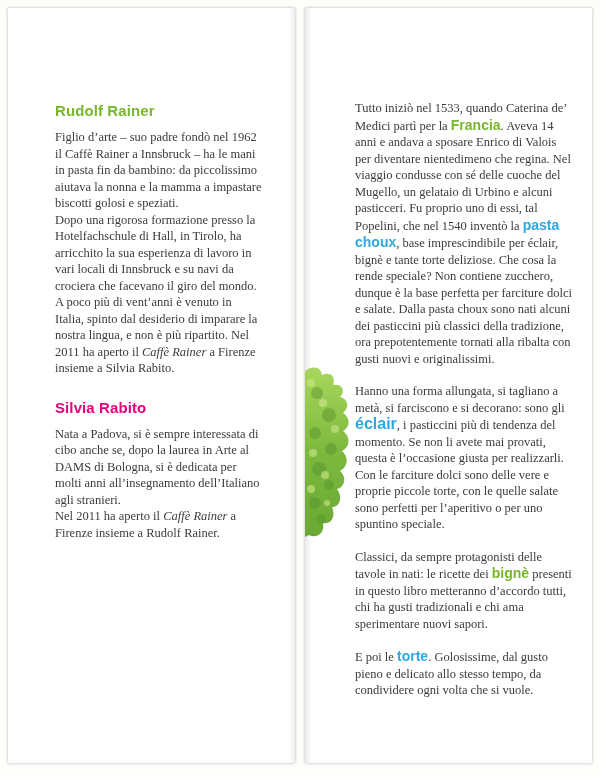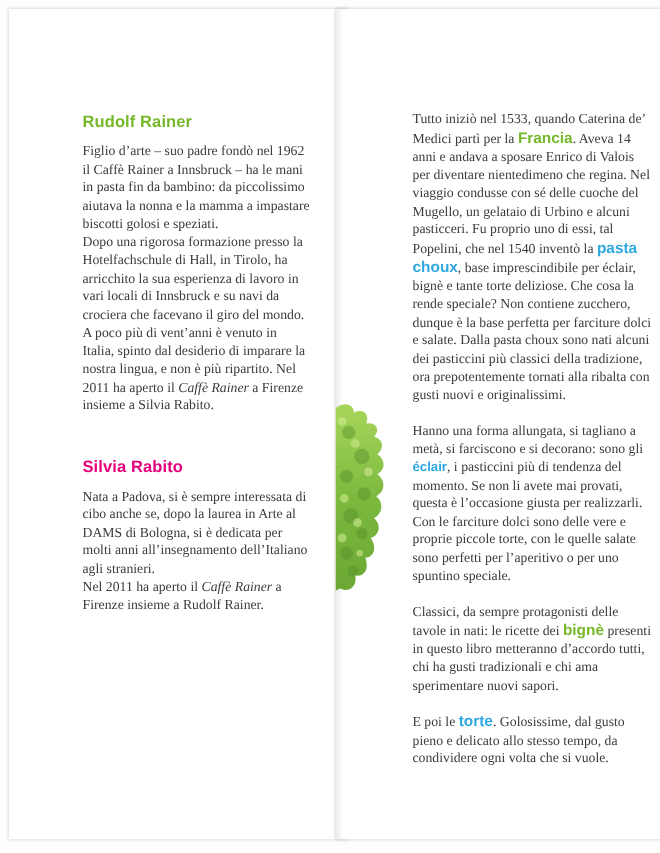--- a/index.html
+++ b/index.html
@@ -13,21 +13,20 @@
     width:600px;height:775px;
     background:#fdfdfc;
     font-family:"Liberation Serif", serif;
     overflow:hidden;
   }
   .spread{position:relative;width:600px;height:775px;}
   .page{
     position:absolute;top:8px;height:755px;width:287px;
     background:#ffffff;
     box-shadow:0 0 3px rgba(0,0,0,0.28);
-    padding-left:20px;
   }
   .page-left{left:8px;}
   .page-right{left:305px;}
   .page-left::after{
     content:"";position:absolute;top:0;right:0;width:6px;height:100%;
     background:linear-gradient(to left, rgba(0,0,0,0.07), rgba(0,0,0,0));
   }
   .gutter-shade{
     position:absolute;top:0;left:0;width:7px;height:100%;
     background:linear-gradient(to right, rgba(0,0,0,0.08), rgba(0,0,0,0));
@@ -42,28 +41,28 @@
     margin:0 0 9px 0;letter-spacing:0.1px;
   }
   .h-green{color:var(--green-accent);}
   .h-magenta{color:var(--magenta-accent);}
   p.body{
     margin:0;color:var(--body-text);
     font-size:12.5px;line-height:16.5px;
     text-align:left;
   }
   p.sp{margin:0 0 16px 0;}
-  .section-silvia{margin-top:39px;}
+  .section-silvia{margin-top:22px;}
   .it{font-style:italic;}
   .hl,.hl-sm{
     font-family:"Liberation Sans", sans-serif;
     font-weight:bold;
   }
   .hl{font-size:14px;}
-  .hl-sm{font-size:12px;text-align:right;}
+  .hl-sm{font-size:16px;text-align:right;}
   .hl-green{color:var(--green-accent);}
   .hl-blue{color:var(--blue-accent);}
   .eclair{
     position:absolute;left:0;top:355px;width:46px;height:182px;
     pointer-events:none;
   }
   .eclair svg{display:block;width:100%;height:100%;}
 </style>
 </head>
 <body>

